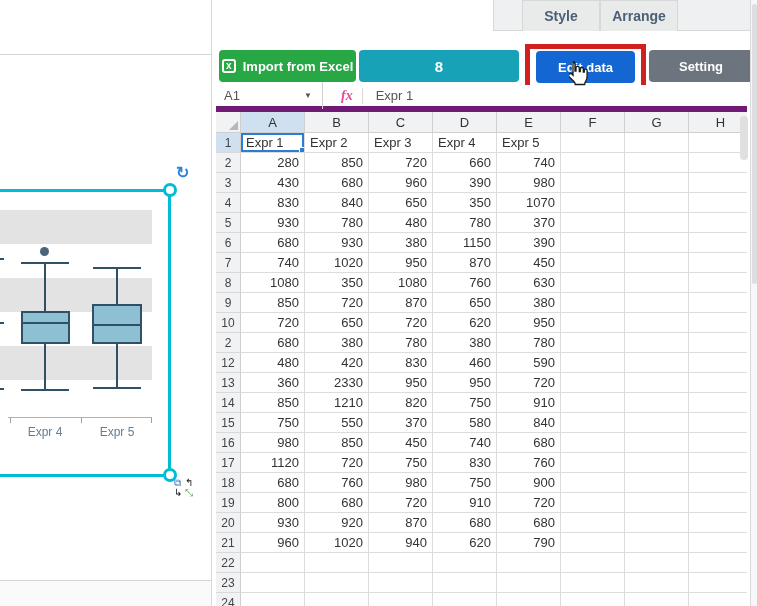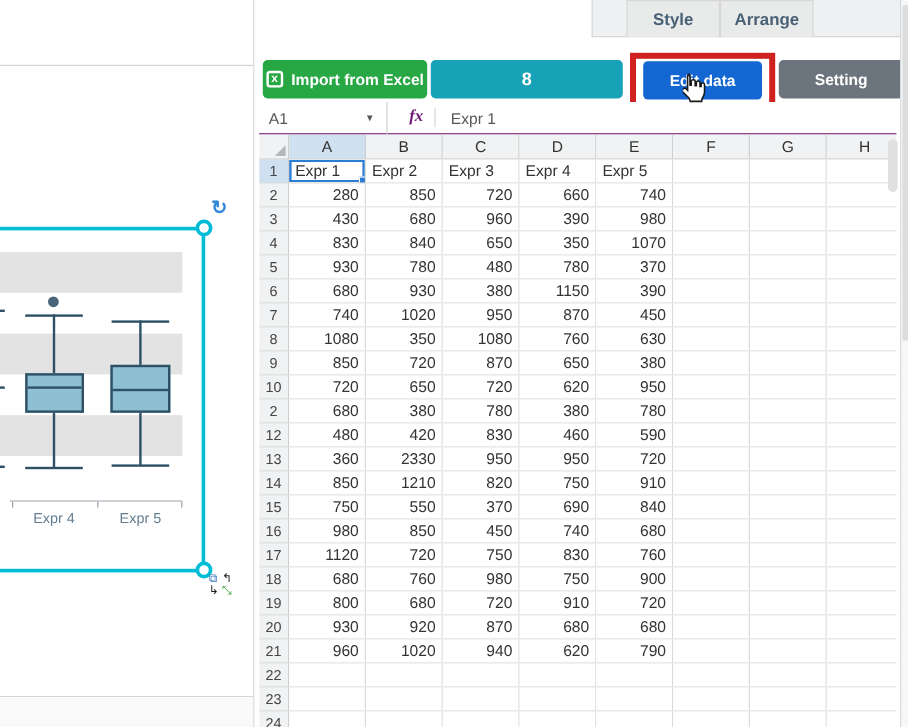--- a/index.html
+++ b/index.html
@@ -50,26 +50,26 @@
     border:5px solid #d02020; }
   #btn-edit { left:324px; top:51px; width:99px; }
   #btn-setting { left:437px; top:50px; width:104px; }
   .excel-ic { display:inline-block; width:14px; height:14px; border:2px solid #fff; border-radius:3px;
     font-size:10px; line-height:10px; text-align:center; font-weight:bold; }
   .google-ic { font-size:15px; font-weight:bold; }
   #cursor-icon { position:absolute; left:357px; top:61px; z-index:5; }
 
   
   #formula-bar { position:absolute; left:4px; top:85px; width:531px; height:27px; background:#fff;
-    border-bottom:1px solid #701a75; display:flex; align-items:center; font-size:13px; color:#555; }
+    border-bottom:6px solid #701a75; display:flex; align-items:center; font-size:13px; color:#555; }
   #name-box { width:107px; height:27px; border-right:1px solid #d0d0d0; position:relative;
     display:flex; align-items:center; padding-left:8px; }
   #name-arrow { position:absolute; right:10px; top:9px; font-size:8px; color:#555; }
   #fx-label { font-family:"Liberation Serif", serif; font-style:italic; font-weight:bold;
-    color:#701a75; margin-left:18px; font-size:14px; }
+    color:#ec4899; margin-left:18px; font-size:14px; }
   #fx-sep { width:1px; height:16px; background:#d8d8d8; margin-left:9px; }
   #formula-value { margin-left:13px; color:#555; }
 
   
   #sheet { position:absolute; left:4px; top:112px; width:531px; height:494px; overflow:hidden;
     font-size:13px; }
   .srow { display:flex; }
   .hcell { width:64px; height:21px; background:#f1f2f3; border-right:1px solid #cfcfcf;
     border-bottom:1px solid #cfcfcf; text-align:center; line-height:21px; color:#333; flex:none; }
   .hcell.hl { background:#cfe0f0; }
@@ -347,21 +347,21 @@
         <div class="cell num">910</div>
         <div class="cell"></div>
         <div class="cell"></div>
         <div class="cell"></div>
       </div>
       <div class="srow">
         <div class="rhead">15</div>
         <div class="cell num">750</div>
         <div class="cell num">550</div>
         <div class="cell num">370</div>
-        <div class="cell num">690</div>
+        <div class="cell num">580</div>
         <div class="cell num">840</div>
         <div class="cell"></div>
         <div class="cell"></div>
         <div class="cell"></div>
       </div>
       <div class="srow">
         <div class="rhead">16</div>
         <div class="cell num">980</div>
         <div class="cell num">850</div>
         <div class="cell num">450</div>

